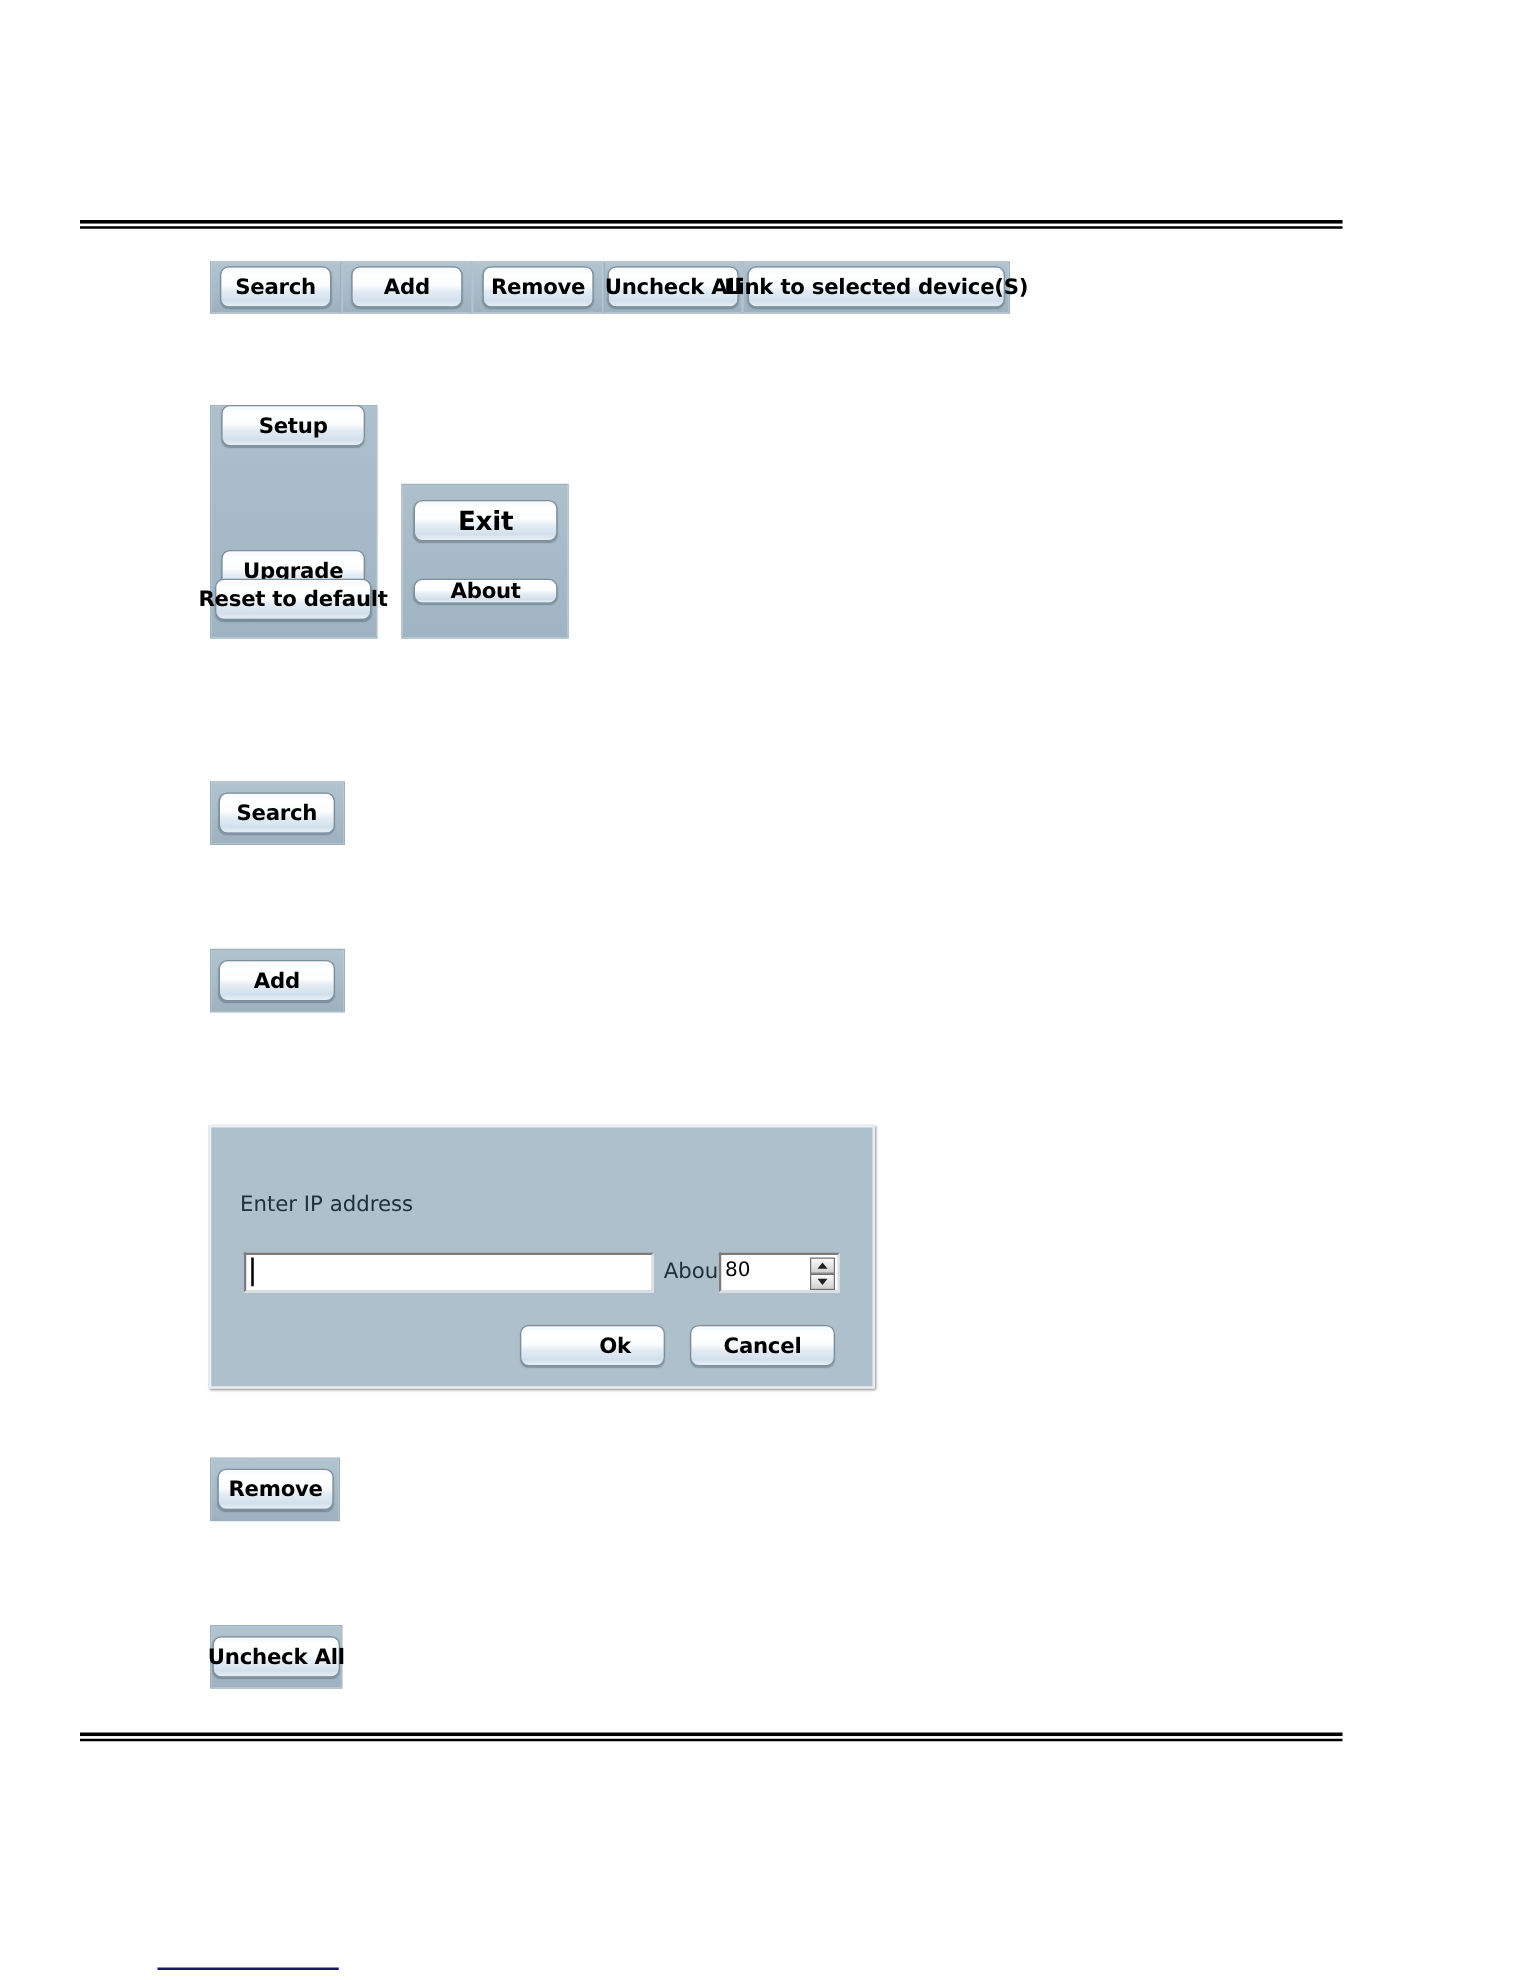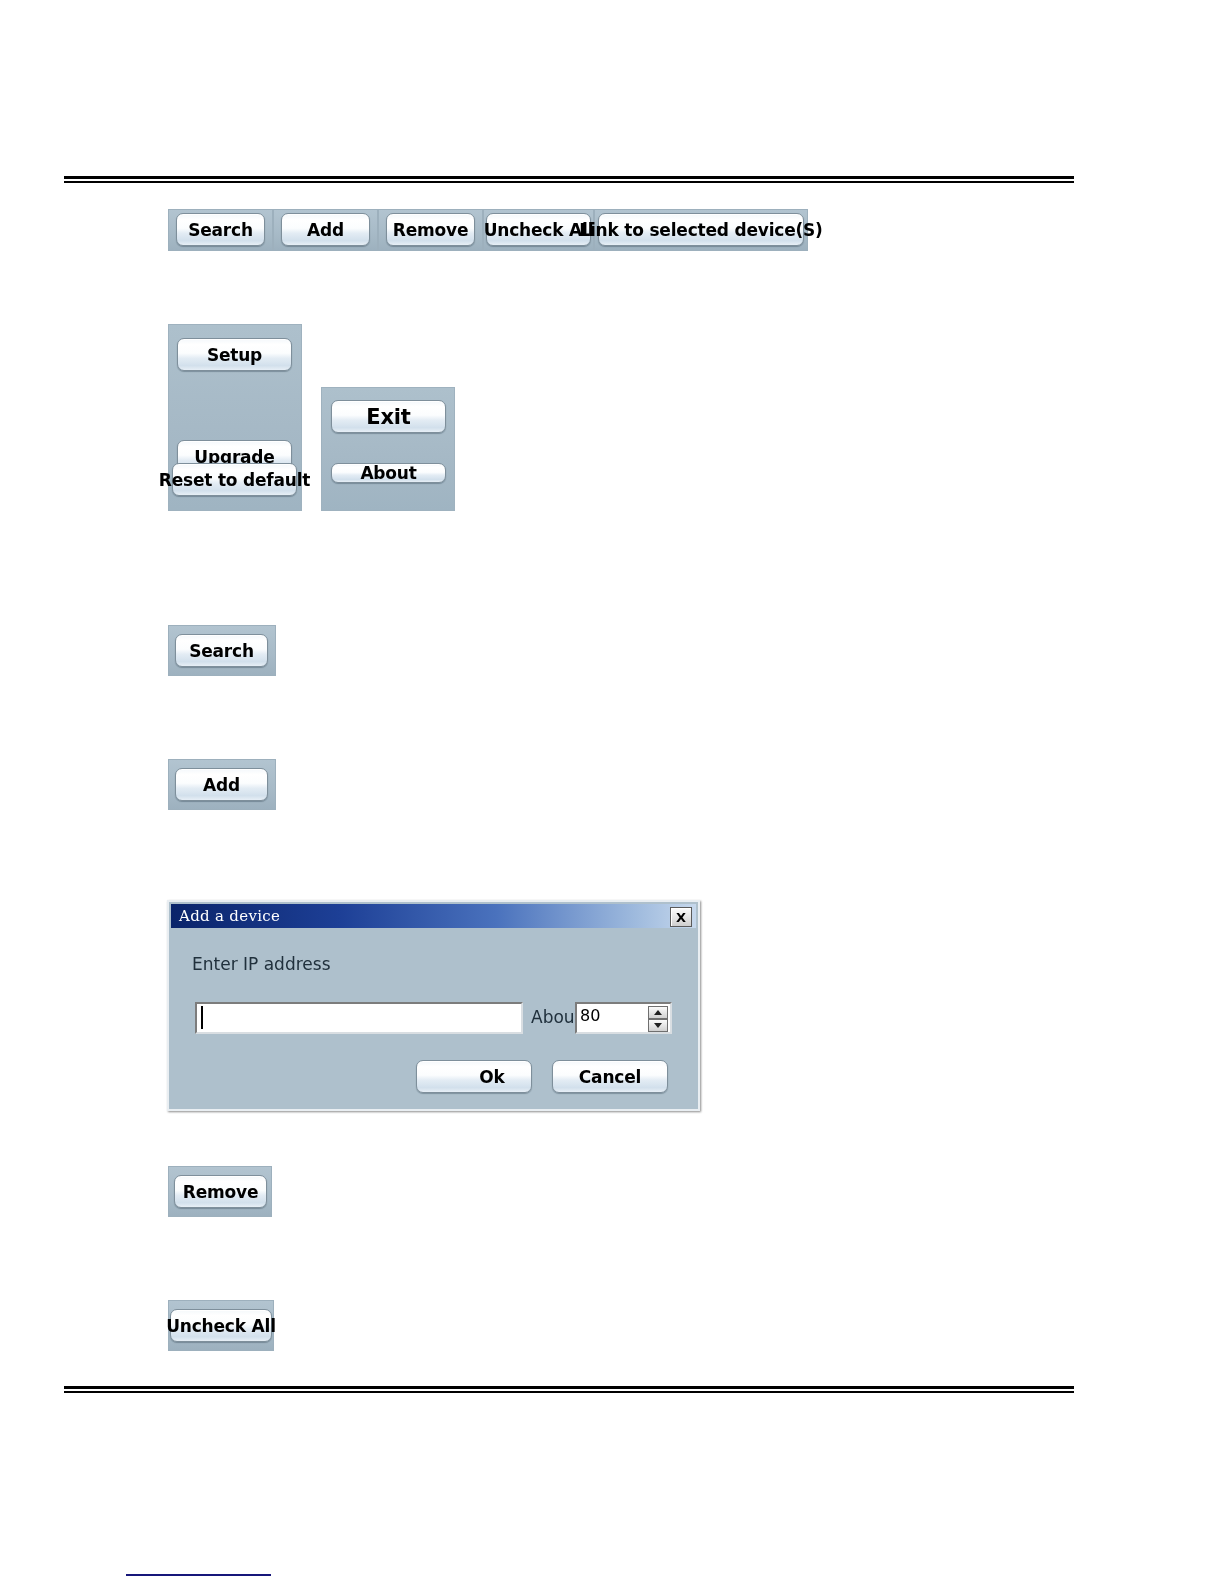--- a/index.html
+++ b/index.html
@@ -261,21 +261,21 @@
   <span>Uncheck All</span>
 </div>
 
 <div class="toolbar-cell" style="left:594px; width:214px;"></div>
 <div class="btn" style="left:598px; top:213px; width:206px; height:33px; font-size:17px;">
   <span>Link to selected device(S)</span>
 </div>
 
 <div class="panel" style="left:168px; top:324px; width:134px; height:187px;"></div>
 
-<div class="btn" style="left:177px; top:338px; width:115px; height:33px; font-size:17px;">
+<div class="btn" style="left:177px; top:324px; width:115px; height:33px; font-size:17px;">
   <span>Setup</span>
 </div>
 <div class="btn" style="left:177px; top:400px; width:115px; height:33px; font-size:17px;margin-top:40px;">
   <span>Upgrade</span>
 </div>
 <div class="btn" style="left:172px; top:463px; width:125px; height:33px; font-size:17px;">
   <span>Reset to default</span>
 </div>
 
 <div class="panel" style="left:321px; top:387px; width:134px; height:124px;"></div>
@@ -292,26 +292,20 @@
   <span>Search</span>
 </div>
 
 <div class="single-plate" style="left:168px; top:759px; width:108px; height:51px;"></div>
 <div class="btn" style="left:175px; top:768px; width:93px; height:33px; font-size:17px;">
   <span>Add</span>
 </div>
 
 <div id="add-device-dialog">
 
-  <div id="dialog-titlebar">
-    <span id="dialog-title">Add a device</span>
-    <div id="dialog-close">
-      <span>X</span>
-    </div>
-  </div>
 
   <div id="dialog-label">Enter IP address</div>
 
   <input id="ip-input" type="text" value="" placeholder="" style="">
   <div id="ip-caret"></div>
 
   <div id="port-label">About</div>
 
   <div id="port-spinner">
     <div class="spin-btn" id="port-spin-up">

